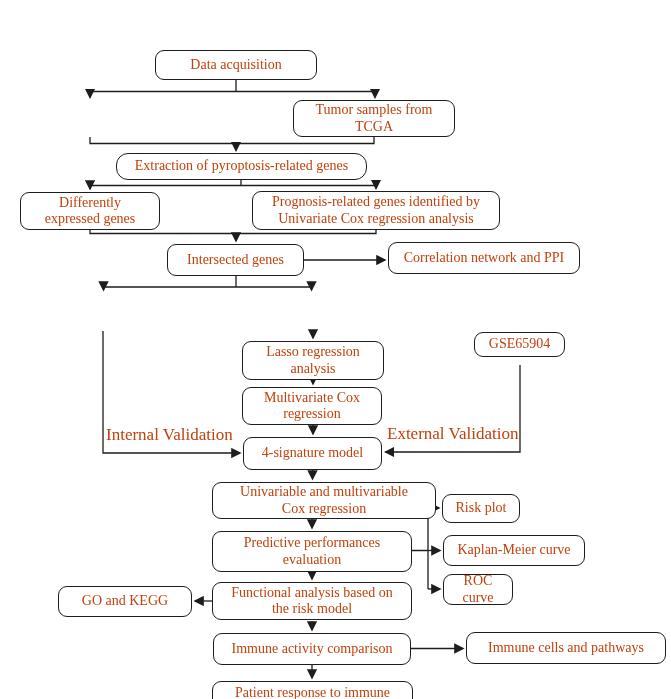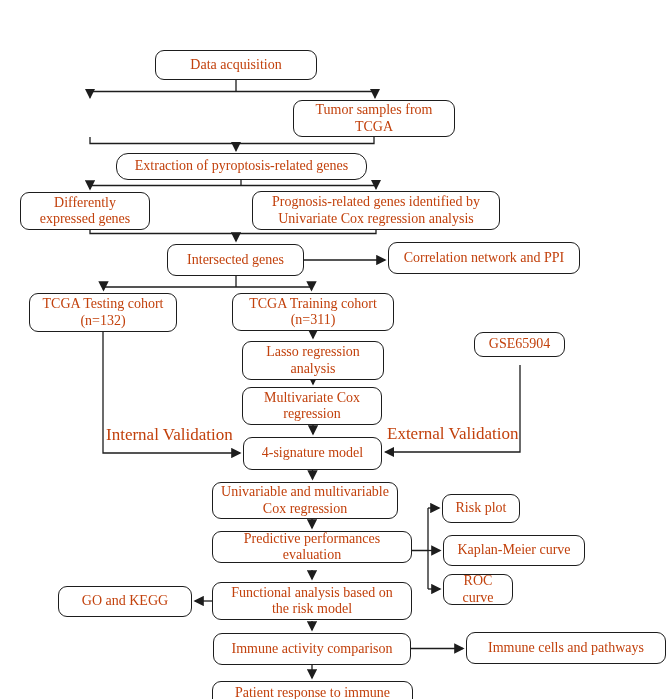--- a/index.html
+++ b/index.html
@@ -99,39 +99,35 @@
     </g>
     <g>
       <path class="ar" d="M312,631 V644" marker-end="url(#ah)"></path>
     </g>
   </svg>
 
   <div class="node" style="left:155px;top:16px;width:162px;height:30px">Data acquisition</div>
   <div class="node" style="left:293px;top:66px;width:162px;height:37px">Tumor samples from
 TCGA</div>
   <div class="node" style="left:116px;top:119px;width:251px;height:27px;border-radius:12px">Extraction of pyroptosis-related genes</div>
-  <div class="node" style="left:20px;top:158px;width:130px;height:38px">Differently
+  <div class="node" style="left:20px;top:158px;width:140px;height:38px">Differently
 expressed genes</div>
   <div class="node" style="left:252px;top:157px;width:248px;height:39px">Prognosis-related genes identified by
 Univariate Cox regression analysis</div>
   <div class="node" style="left:167px;top:210px;width:137px;height:32px">Intersected genes</div>
   <div class="node" style="left:388px;top:208px;width:192px;height:32px">Correlation network and PPI</div>
-  <div class="node" style="left:29px;top:259px;width:148px;height:39px">TCGA Testing cohort
-(n=132)</div>
-  <div class="node" style="left:232px;top:259px;width:162px;height:38px">TCGA Training cohort
-(n=311)</div>
   <div class="node" style="left:242px;top:307px;width:142px;height:39px">Lasso regression
 analysis</div>
   <div class="node" style="left:474px;top:298px;width:91px;height:25px">GSE65904</div>
   <div class="node" style="left:242px;top:353px;width:140px;height:38px">Multivariate Cox
 regression</div>
   <div class="node" style="left:243px;top:403px;width:139px;height:33px">4-signature model</div>
-  <div class="node" style="left:212px;top:448px;width:186px;height:37px">Univariable and multivariable
+  <div class="node" style="left:212px;top:448px;width:224px;height:37px">Univariable and multivariable
 Cox regression</div>
-  <div class="node" style="left:212px;top:497px;width:200px;height:32px">Predictive performances
+  <div class="node" style="left:212px;top:497px;width:200px;height:41px">Predictive performances
 evaluation</div>
   <div class="node" style="left:442px;top:460px;width:78px;height:29px">Risk plot</div>
   <div class="node" style="left:443px;top:501px;width:142px;height:31px">Kaplan-Meier curve</div>
   <div class="node" style="left:443px;top:540px;width:70px;height:31px">ROC curve</div>
   <div class="node" style="left:212px;top:548px;width:200px;height:38px">Functional analysis based on
 the risk model</div>
   <div class="node" style="left:58px;top:552px;width:134px;height:31px">GO and KEGG</div>
   <div class="node" style="left:213px;top:599px;width:198px;height:32px">Immune activity comparison</div>
   <div class="node" style="left:466px;top:598px;width:200px;height:32px">Immune cells and pathways</div>
   <div class="node" style="left:212px;top:647px;width:201px;height:41px">Patient response to immune

